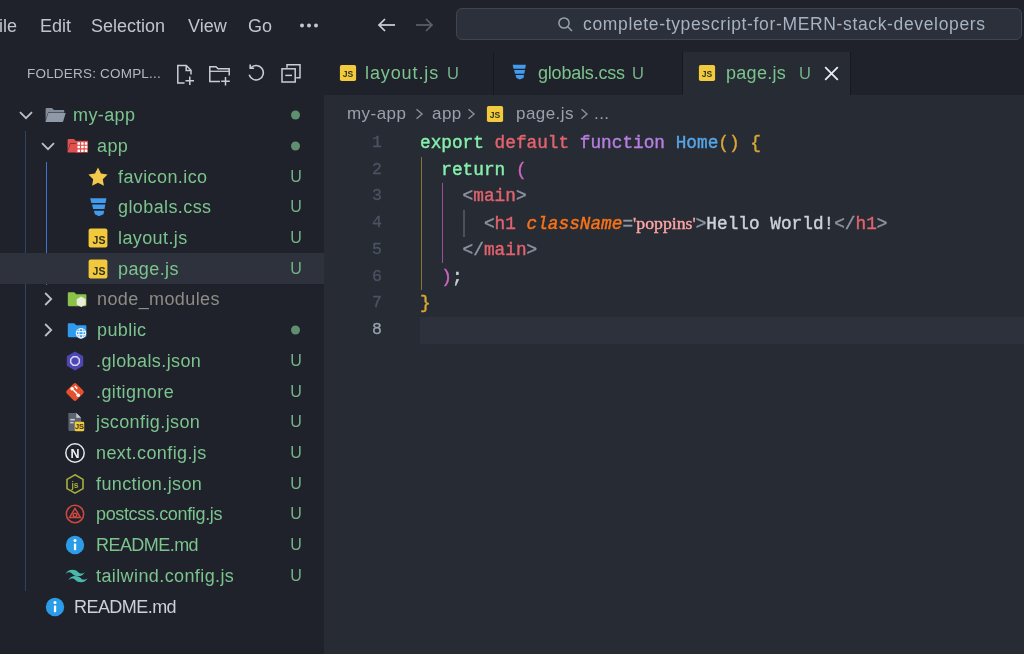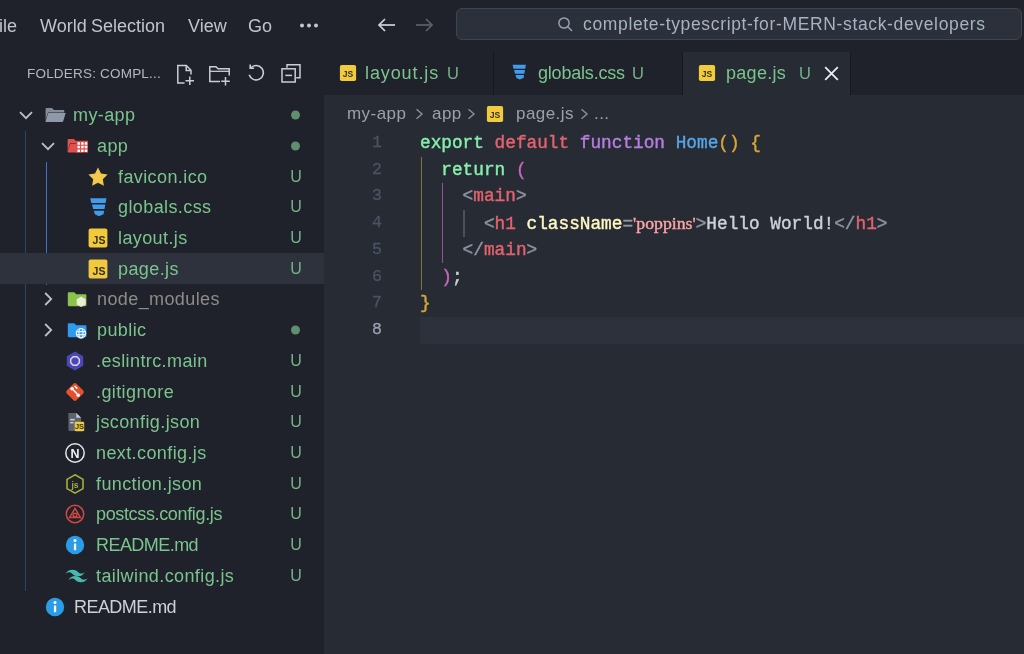--- a/index.html
+++ b/index.html
@@ -28,31 +28,31 @@
   #tabbar { left:324px; top:52px; width:700px; height:43px; background:#1f222a; }
   .tabname { position:absolute; height:43px; line-height:43px; font-size:18px; letter-spacing:0.3px; color:#7cc48e; white-space:pre; }
   .tabu { position:absolute; height:43px; line-height:43px; font-size:16.5px; color:#74b287; }
   .tsep { position:absolute; top:52px; width:1px; height:43px; background:#16181d; }
   
   .bc { top:95px; height:37px; line-height:37px; font-size:17px; letter-spacing:0.45px; color:#9aa1ac; }
   .codeline { position:absolute; left:420px; font-family:"Liberation Mono", monospace; font-size:17.75px; line-height:26.7px; white-space:pre; color:#ccd2dc; -webkit-text-stroke:0.4px; }
   .lnum { position:absolute; left:322px; width:60px; text-align:right; font-family:"Liberation Mono", monospace; font-size:16.5px; line-height:26.7px; color:#4b5363; -webkit-text-stroke:0.3px; }
   .cpink { color:#86efac; } .cred { color:#e2636e; } .cpurple { color:#b77ee0; }
   .cblue { color:#57a5e6; } .cgold { color:#d8a735; } .cmag { color:#cc66c2; }
-  .cgray { color:#8f96a3; } .cstr { color:#fca5a5;font-family:Liberation Serif, serif; } .corange { color:#fef9c3; }
+  .cgray { color:#8f96a3; } .cstr { color:#fca5a5;font-family:Liberation Serif, serif; } .corange { color:#f97316;font-style:italic; }
   .eguide { position:absolute; width:1.5px; }
 </style>
 </head>
 <body>
 <div id="titlebar" class="abs"></div>
 <div id="sidebar" class="abs"></div>
 <div id="tabbar" class="abs"></div>
 
 <div class="abs menu" style="left:-12px;">File</div>
-<div class="abs menu" style="left:40px;">World</div>
+<div class="abs menu" style="left:40px;">Edit</div>
 <div class="abs menu" style="left:91px;">Selection</div>
 <div class="abs menu" style="left:188px;">View</div>
 <div class="abs menu" style="left:248px;">Go</div>
 <svg class="abs" style="left:299px; top:22px;" width="22" height="8" viewBox="0 0 22 8">
     <circle cx="3" cy="3.5" r="2" fill="#c3c7ce"></circle>
     <circle cx="10" cy="3.5" r="2" fill="#c3c7ce"></circle>
     <circle cx="17" cy="3.5" r="2" fill="#c3c7ce"></circle>
   </svg>
 
 <svg class="abs" style="left:375px; top:15px;" width="22" height="20" viewBox="0 0 22 20" fill="none" stroke="#ced3da" stroke-width="1.7">
@@ -184,21 +184,21 @@
       </g>
     </svg>
   <div class="tlabel green" style="left:97px;text-align:right;">public</div>
   <div class="dot"></div>
 </div>
 <div class="abs row" style="top:345.3px;">
   <svg class="ticon" style="left:64px; width:22px; height:22px;" viewBox="0 0 22 22">
       <path d="M11 1.6 L19.2 6.3 V15.7 L11 20.4 L2.8 15.7 V6.3 Z" fill="#4f46b5"></path>
       <path d="M9.2 6.7 L12.8 6.7 L15.3 9.2 L15.3 12.8 L12.8 15.3 L9.2 15.3 L6.7 12.8 L6.7 9.2 Z" fill="none" stroke="#d4d7ef" stroke-width="1.5"></path>
     </svg>
-  <div class="tlabel green" style="left:96px;">.eslintrc.main</div>
+  <div class="tlabel green" style="left:96px;">.globals.json</div>
   <div class="badge">U</div>
 </div>
 <div class="abs row" style="top:376.0px;">
   <svg class="ticon" style="left:64px; width:22px; height:22px;" viewBox="0 0 22 22">
       <rect x="4.1" y="4.1" width="13.8" height="13.8" rx="2.4" transform="rotate(45 11 11)" fill="#e5502e"></rect>
       <circle cx="8.1" cy="7.8" r="1.8" fill="#fff"></circle>
       <circle cx="14.2" cy="14.2" r="1.8" fill="#fff"></circle>
       <path d="M9.3 9 L13.2 12.9 M10.7 5 L13.3 7.6" stroke="#fff" stroke-width="1.5" fill="none"></path>
     </svg>
   <div class="tlabel green" style="left:96px;">.gitignore</div>

